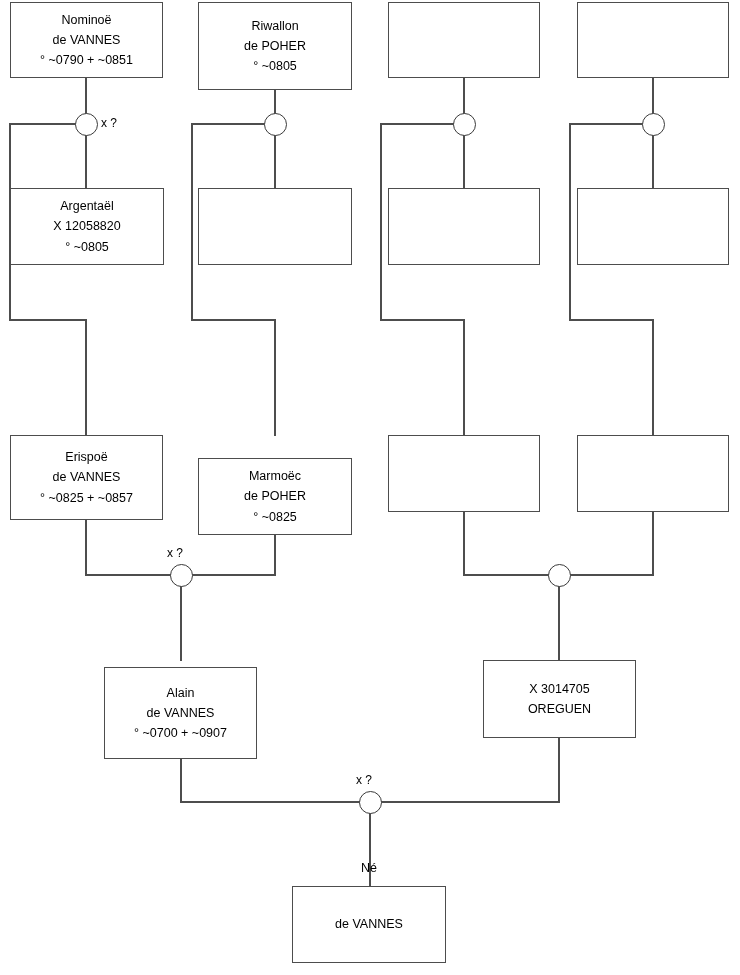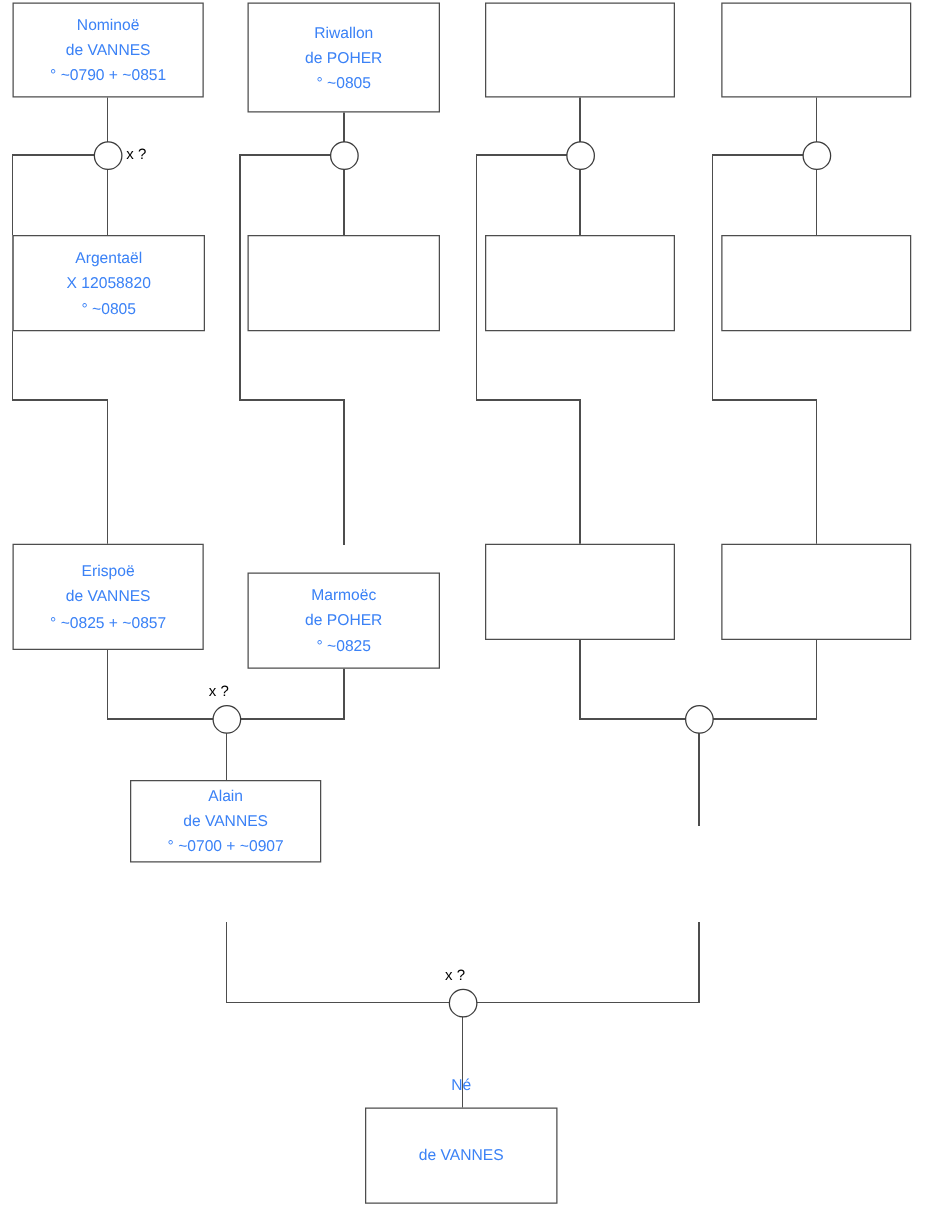--- a/index.html
+++ b/index.html
@@ -28,21 +28,21 @@
   .person-box {
     position: absolute;
     box-sizing: border-box;
     border: 1px solid #4d4d4d;
     background: #ffffff;
     display: flex;
     flex-direction: column;
     align-items: center;
     justify-content: center;
     font-size: 12.5px;
-    color: #3b82f6;
+    color: #000000;
     line-height: 1.62;
     text-align: center;
     z-index: 3;
   }
   .person-box .line {
     display: block;
     white-space: nowrap;
   }
   .person-box .line:empty {
     display: none;
@@ -161,26 +161,31 @@
     
     
   </div>
 
   <div class="person-box" style="left: 577px; top: 435px; width: 152px; height: 77px;">
     
     
     
   </div>
 
-  <div class="person-box" style="left: 104px; top: 624px; width: 153px; height: 66px;">
+  <div class="person-box" style="left: 104px; top: 667px; width: 153px; height: 92px;">
     <span class="line">Alain</span>
     <span class="line">de VANNES</span>
     <span class="line">° ~0700 + ~0907</span>
   </div>
 
+  <div class="person-box" style="left: 483px; top: 660px; width: 153px; height: 78px;">
+    <span class="line">X 3014705</span>
+    <span class="line">OREGUEN</span>
+
+  </div>
 
   <div class="person-box" style="left: 292px; top: 886px; width: 154px; height: 77px; gap: 36px;">
     <span class="line">Né</span>
     <span class="line">de VANNES</span>
     <span class="line">° ~0600</span>
   </div>
 
   <div class="union-node" style="left: 74.5px; top: 112.5px;"></div>
   <div class="union-node" style="left: 263.5px; top: 112.5px;"></div>
   <div class="union-node" style="left: 452.5px; top: 112.5px;"></div>

